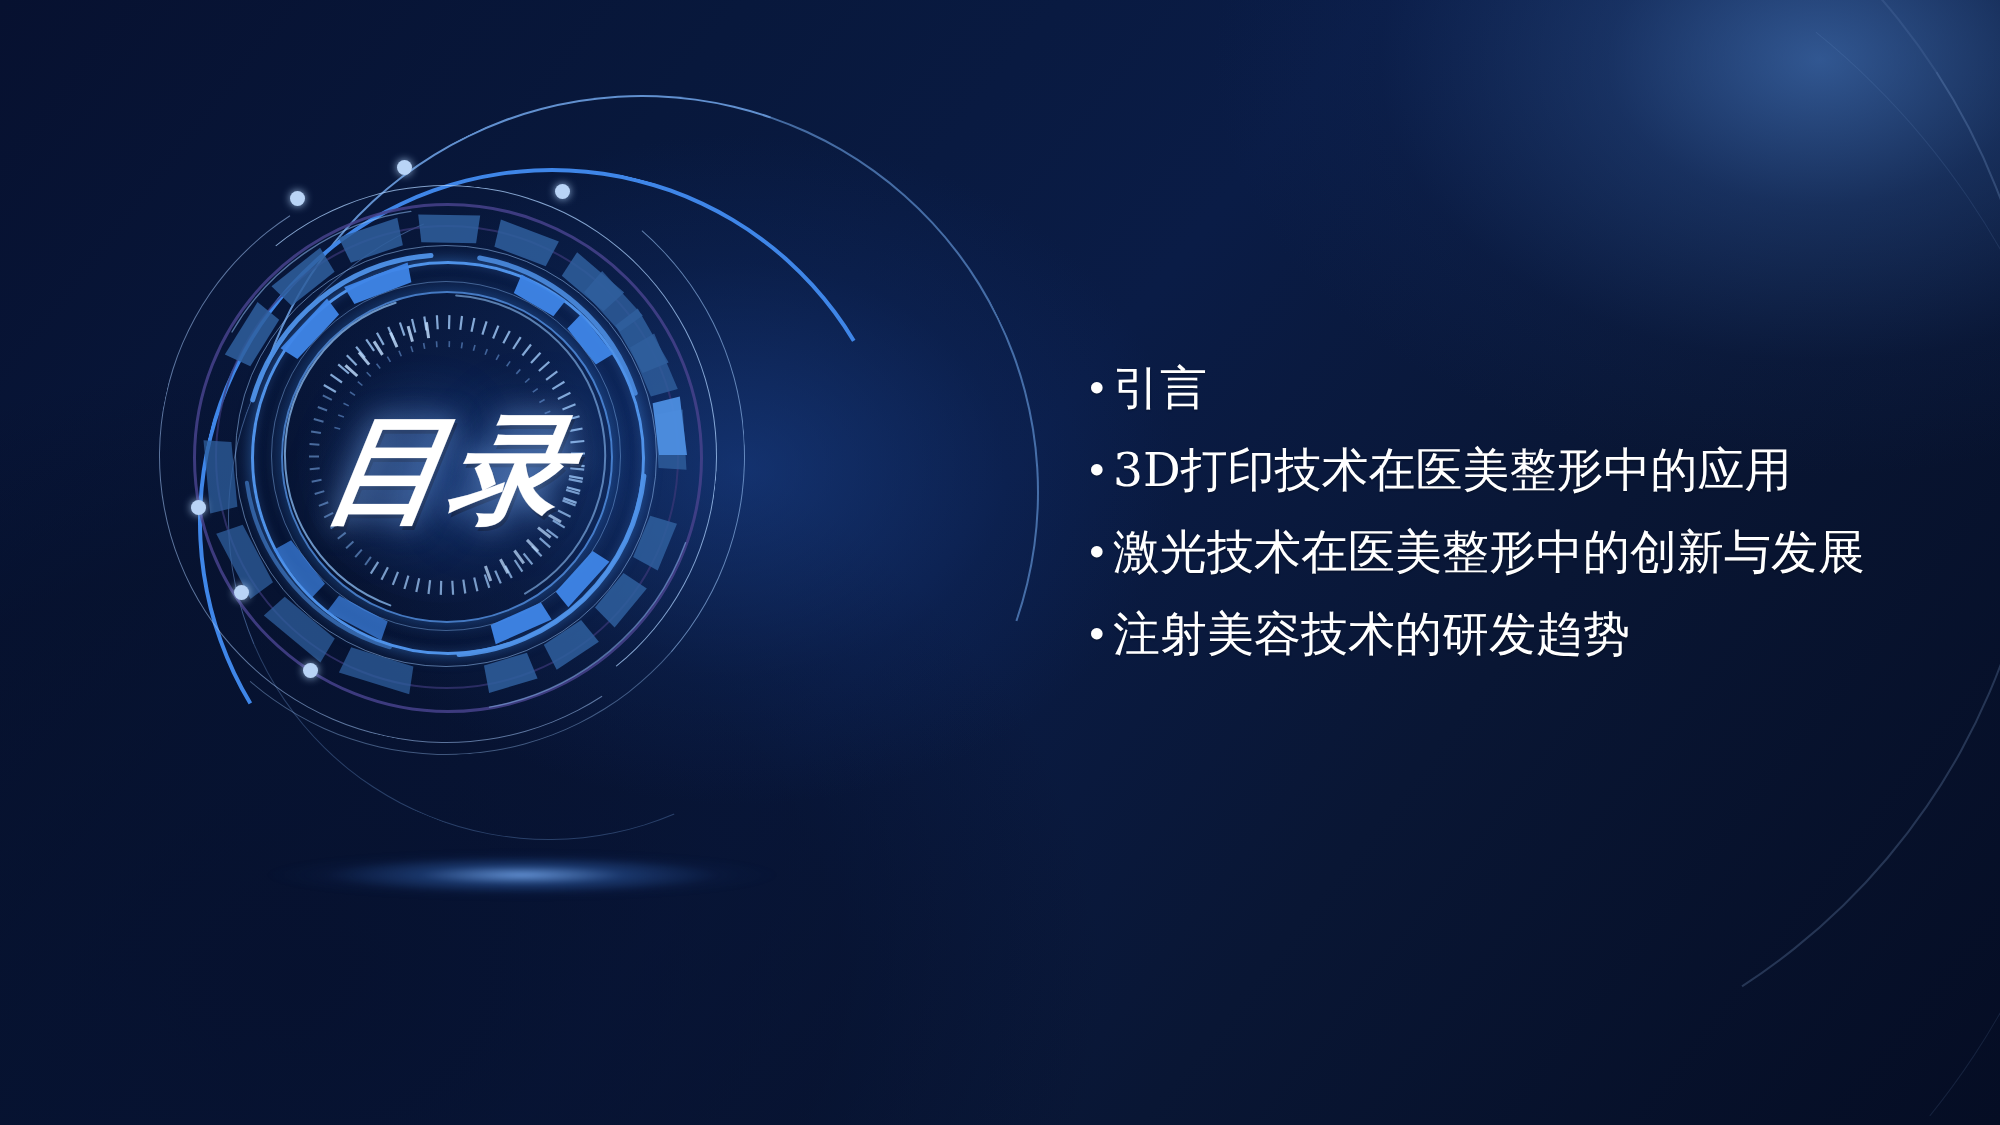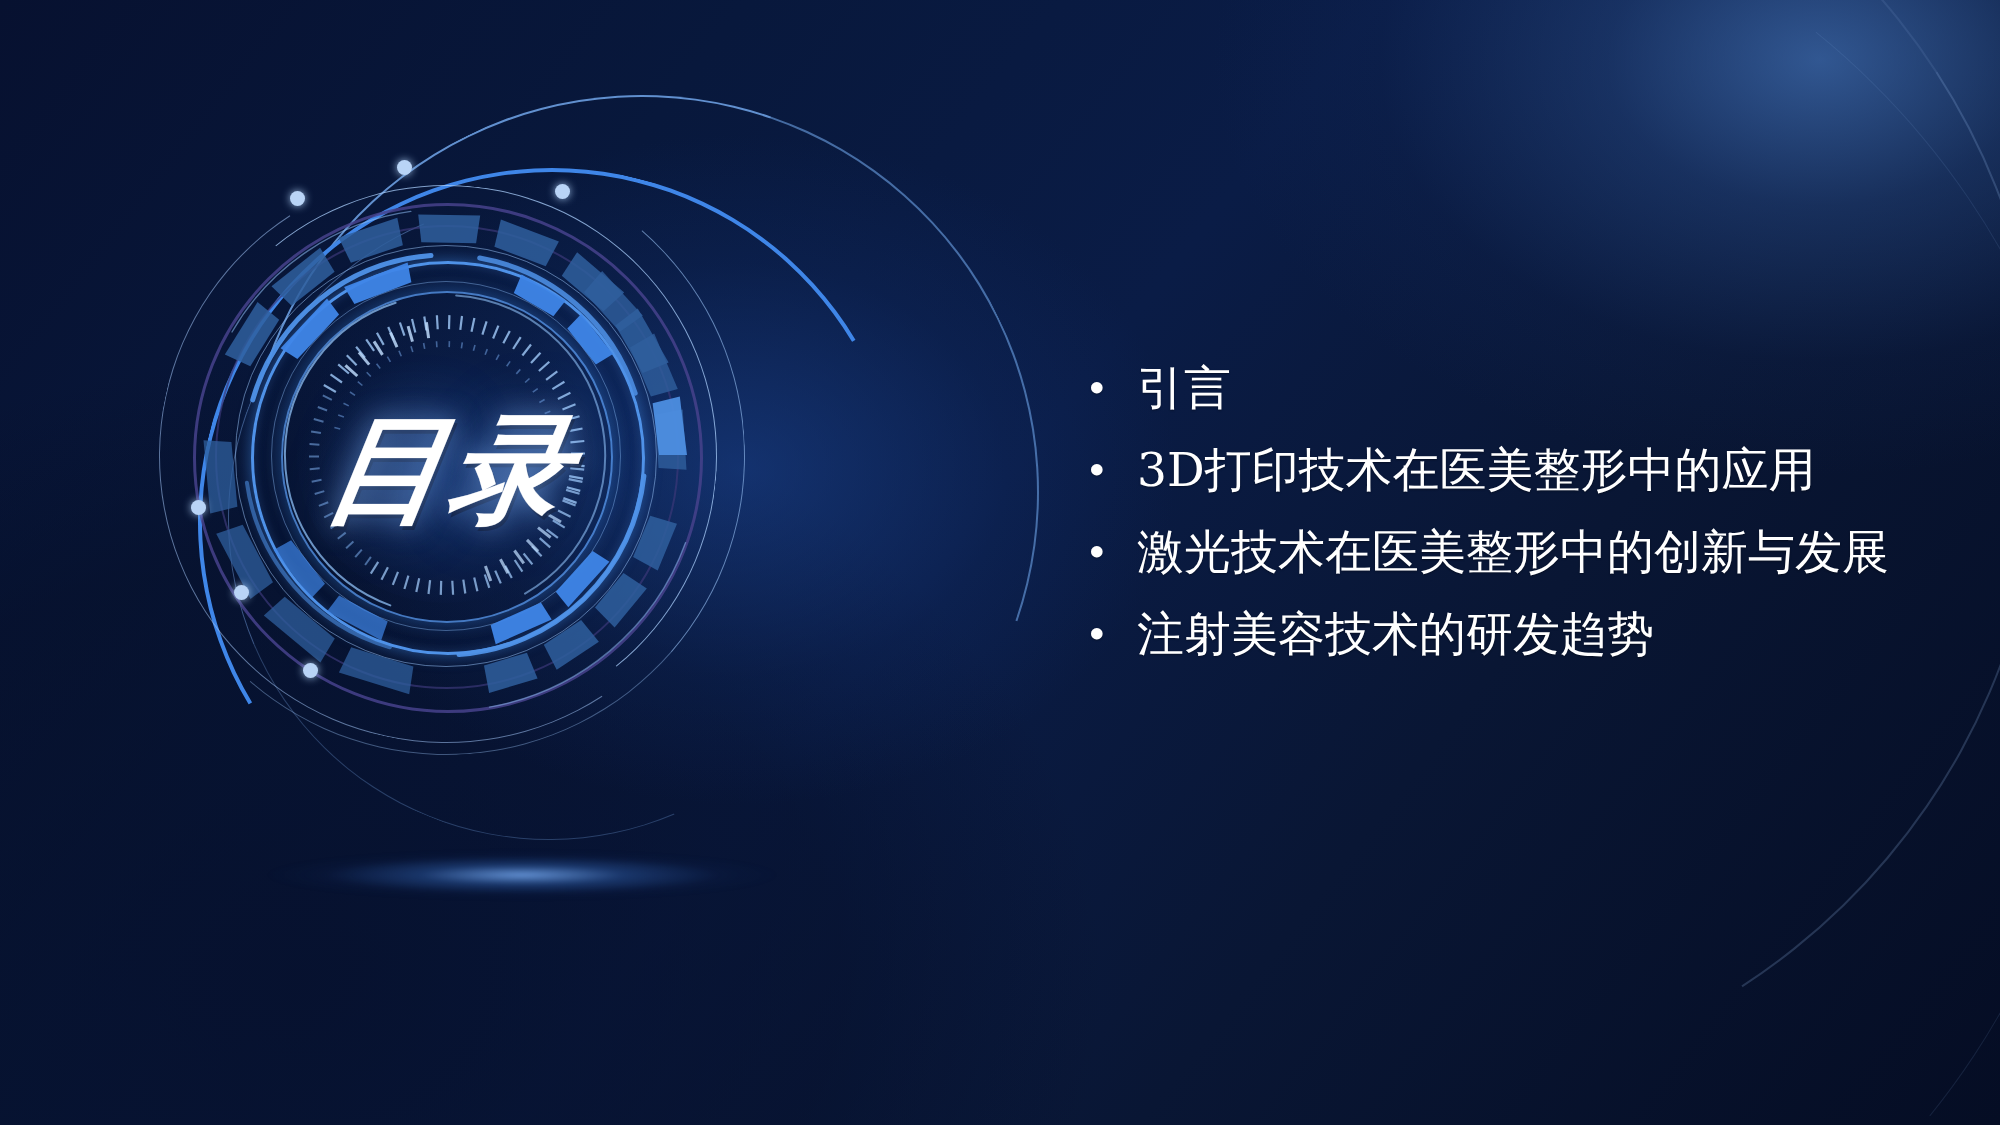--- a/index.html
+++ b/index.html
@@ -164,21 +164,21 @@
     line-height:72px;
     margin-bottom:10px;
     text-shadow:0 1px 2px rgba(0,0,0,.35);
   }
   .bullet-dot{
     flex:0 0 auto;width:28px;
     font-size:40px;line-height:72px;
     color:#ffffff;
     text-align:left;
   }
-  .bullet-text{flex:1 1 auto;margin-left:24px;}
+  .bullet-text{flex:1 1 auto;}
 </style>
 </head>
 <body>
 
 <div id="slide">
 
   <div class="bgarc bg-arc-right"></div>
   <div class="bgarc bg-arc-right2"></div>
 
   <div class="sweep-arc"></div>

